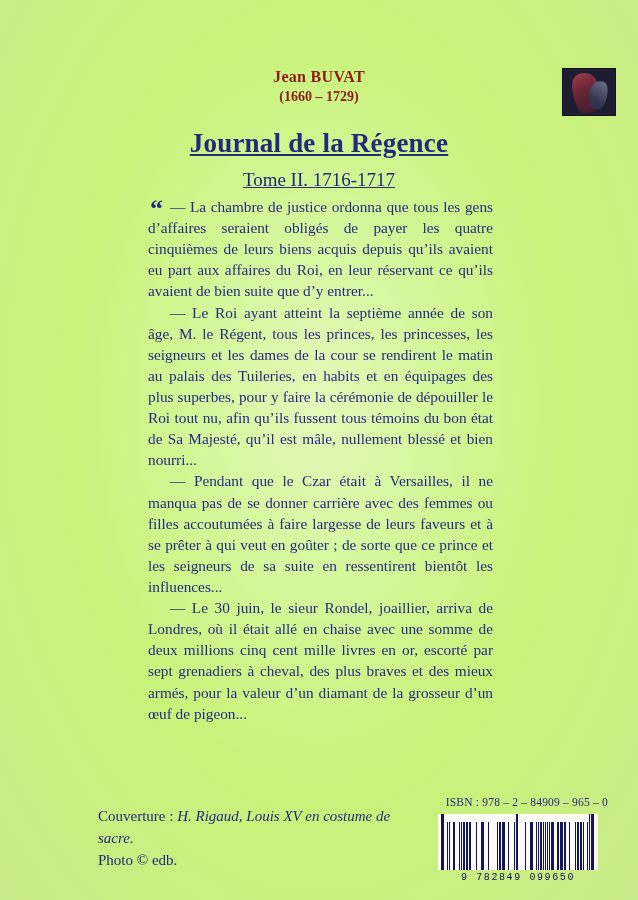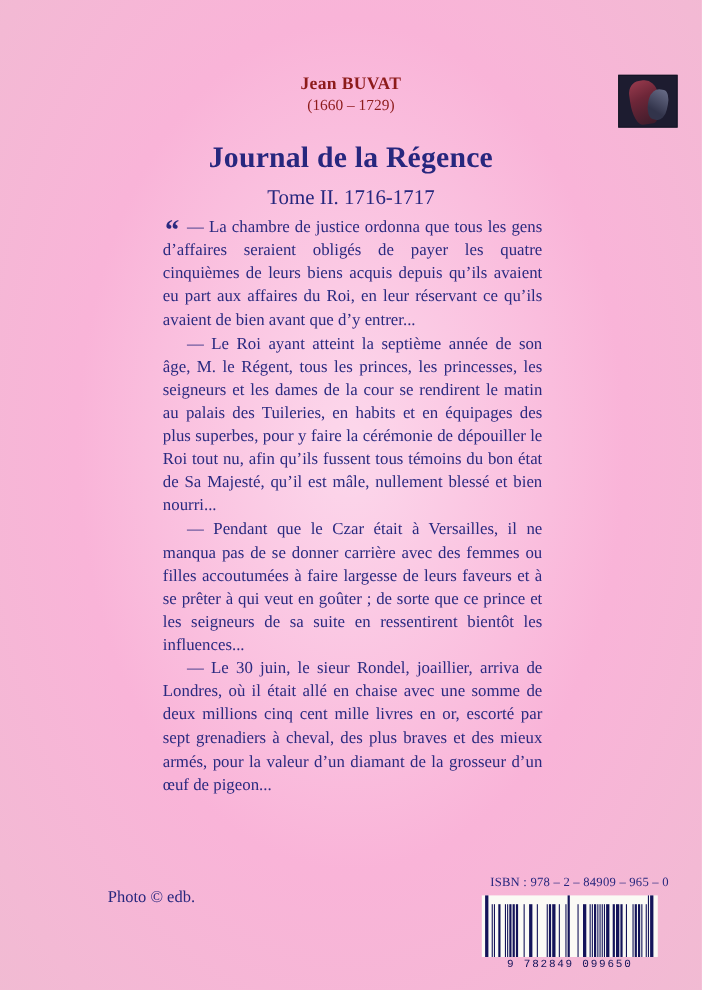--- a/index.html
+++ b/index.html
@@ -13,21 +13,21 @@
     font-family: "Liberation Serif", serif;
     color: #2b2b7a;
     overflow: hidden;
     position: relative;
   }
   .page {
     position: absolute;
     left: 0; top: 0;
     width: 638px;
     height: 900px;
-    background: #f9a8d4;
+    background: #bef264;
   }
   
   .paper-texture {
     position: absolute;
     inset: 0;
     background:
       radial-gradient(ellipse at 50% 45%, rgba(255,255,255,0.55) 0%, rgba(250,248,240,0.15) 55%, rgba(226,222,208,0.35) 100%);
     pointer-events: none;
   }
 
@@ -39,31 +39,32 @@
     text-align: center;
   }
   .author-name {
     font-size: 16px;
     font-weight: bold;
     color: #8d1b1b;
     letter-spacing: 0.3px;
   }
   .author-dates {
     font-size: 14px;
-    font-weight: normal;
+    font-weight: bold;
     color: #8d1b1b;
     margin-top: 3px;
   }
 
   .title-block {
     position: absolute;
     top: 128px;
     left: 0;
     width: 638px;
     text-align: center;
+    text-decoration: underline;
   }
   .book-title {
     font-size: 27px;
     font-weight: bold;
     color: #27277e;
     letter-spacing: 0.2px;
   }
   .book-subtitle {
     font-size: 19px;
     color: #27277e;
@@ -190,27 +191,30 @@
   </div>
 
   <div class="title-block">
     <div class="book-title">Journal de la Régence</div>
     <div class="book-subtitle">Tome II. 1716-1717</div>
   </div>
 
   <div class="quote-mark">“</div>
 
   <div class="quote-body">
-    <p>— La chambre de justice ordonna que tous les gens d’affaires seraient obligés de payer les quatre cinquièmes de leurs biens acquis depuis qu’ils avaient eu part aux affaires du Roi, en leur réservant ce qu’ils avaient de bien avant que d’y entrer...</p>
+    <p>— La chambre de justice ordonna que tous les gens d’affaires seraient obligés de payer les quatre cinquièmes de leurs biens acquis depuis qu’ils avaient eu part aux affaires du Roi, en leur réservant ce qu’ils avaient de bien suite que d’y entrer...</p>
     <p>— Le Roi ayant atteint la septième année de son âge, M. le Régent, tous les princes, les princesses, les seigneurs et les dames de la cour se rendirent le matin au palais des Tuileries, en habits et en équipages des plus superbes, pour y faire la cérémonie de dépouiller le Roi tout nu, afin qu’ils fussent tous témoins du bon état de Sa Majesté, qu’il est mâle, nullement blessé et bien nourri...</p>
     <p>— Pendant que le Czar était à Versailles, il ne manqua pas de se donner carrière avec des femmes ou filles accoutumées à faire largesse de leurs faveurs et à se prêter à qui veut en goûter ; de sorte que ce prince et les seigneurs de sa suite en ressentirent bientôt les influences...</p>
     <p>— Le 30 juin, le sieur Rondel, joaillier, arriva de Londres, où il était allé en chaise avec une somme de deux millions cinq cent mille livres en or, escorté par sept grenadiers à cheval, des plus braves et des mieux armés, pour la valeur d’un diamant de la grosseur d’un œuf de pigeon...</p>
   </div>
 
   <div class="footer">
+    <div>
+      <span>Couverture : </span><span class="italic">H. Rigaud, Louis XV en costume de sacre.</span>
+    </div>
     <div>Photo © edb.</div>
   </div>
 
   <div class="isbn-block">
     <div class="isbn-text">ISBN : 978 – 2 – 84909 – 965 – 0</div>
     <div class="barcode">
         <span style="width: 2.4px; height: 56px; opacity: 1;"></span>
         <span style="width: 1.2px; height: 56px; opacity: 0;"></span>
         <span style="width: 1.2px; height: 48px; opacity: 1;"></span>
         <span style="width: 1.2px; height: 48px; opacity: 1;"></span>

